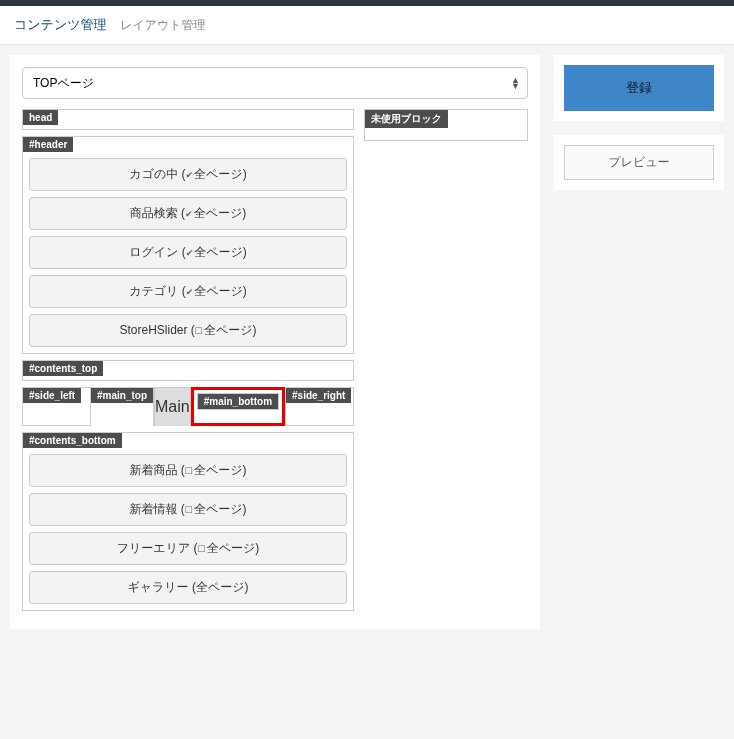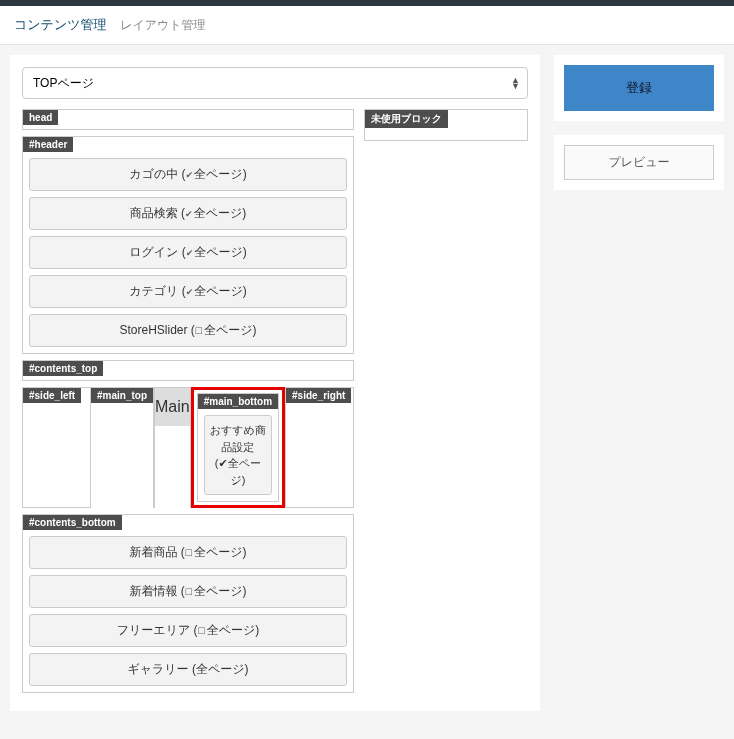--- a/index.html
+++ b/index.html
@@ -94,24 +94,20 @@
             <div class="zone">
               <span class="zone-label">#main_top</span>
               <div class="zone-body"></div>
             </div>
             <div class="zone">
               <div class="main-block">Main</div>
             </div>
             <div class="highlight">
               <div class="zone">
                 <span class="zone-label">#main_bottom</span>
-                <div class="small-block">
-                  <span>おすすめ商品設定</span><br>
-                  (<span class="chk">✔</span><span>全ページ</span>)
-                </div>
               </div>
             </div>
           </div>
 
           <div class="zone">
             <span class="zone-label">#side_right</span>
             <div class="zone-body"></div>
           </div>
         </div>
 

